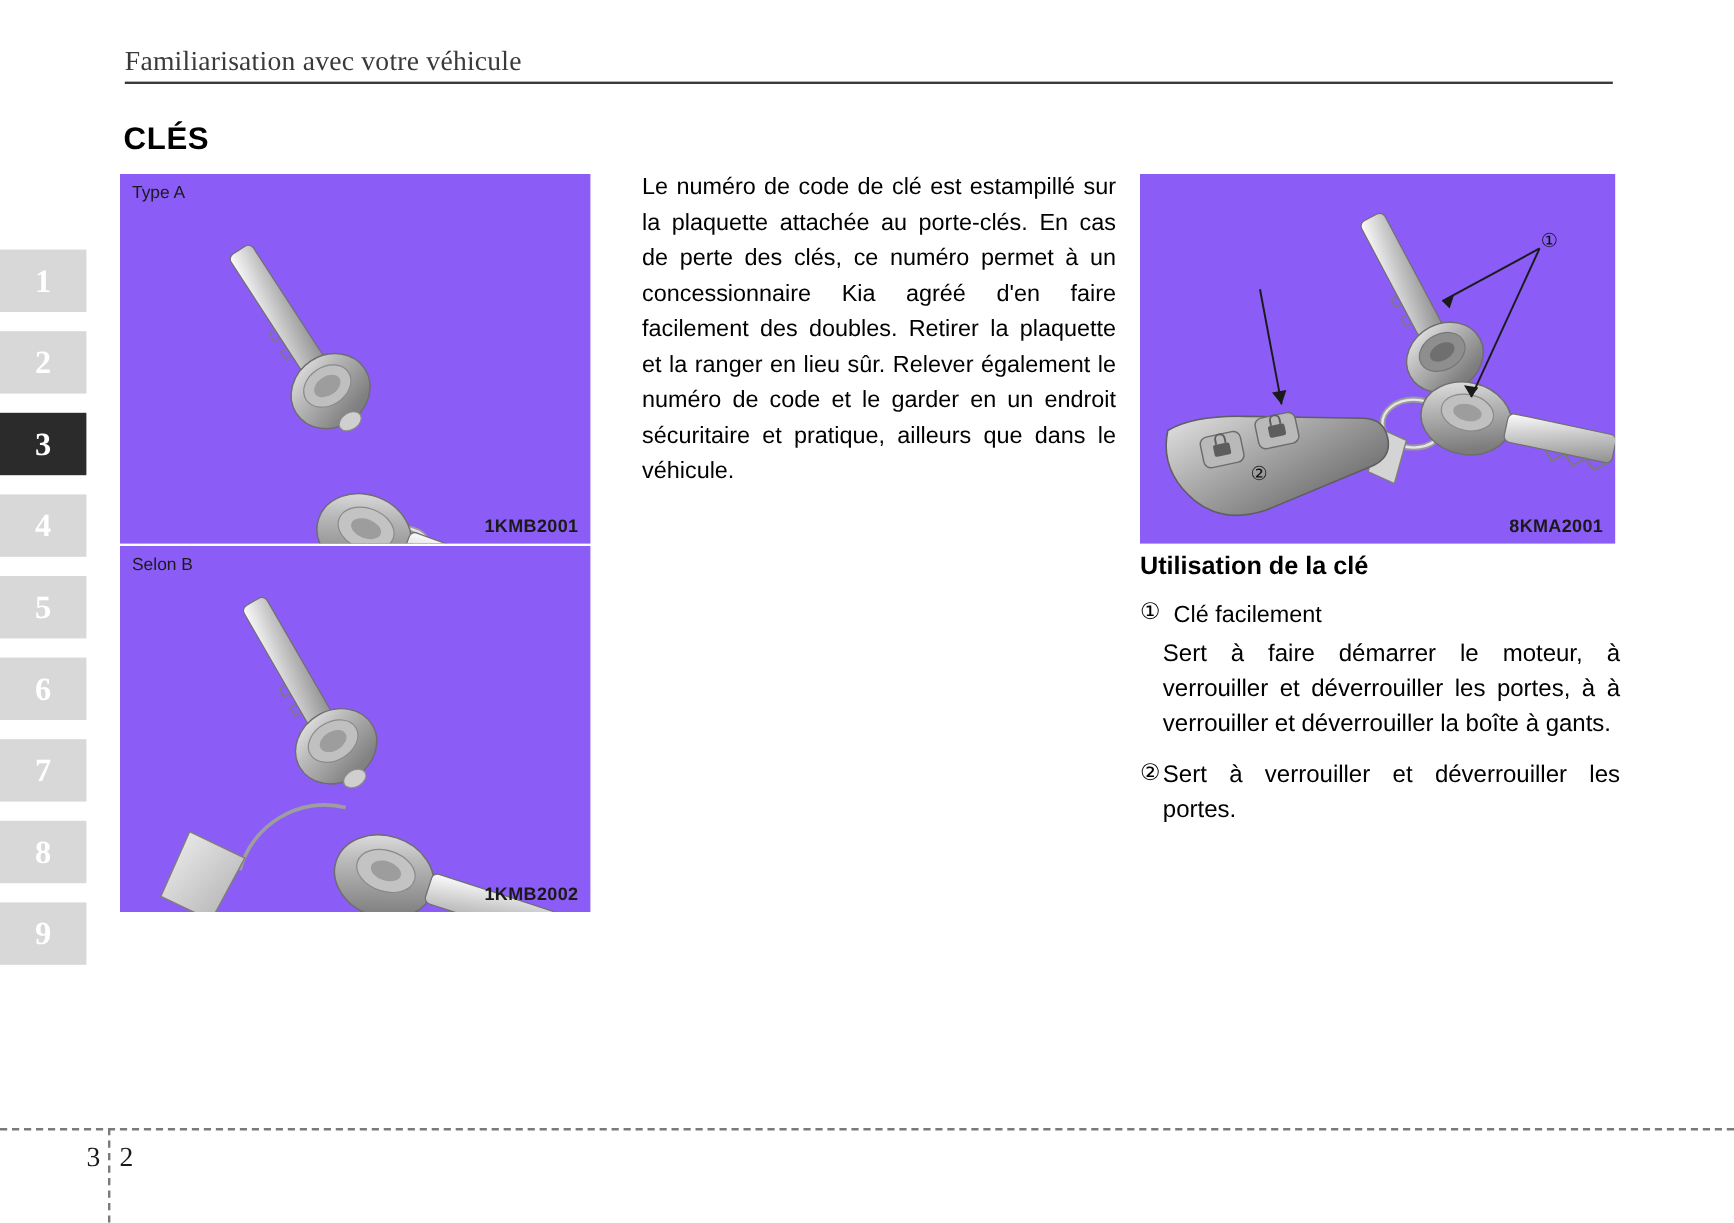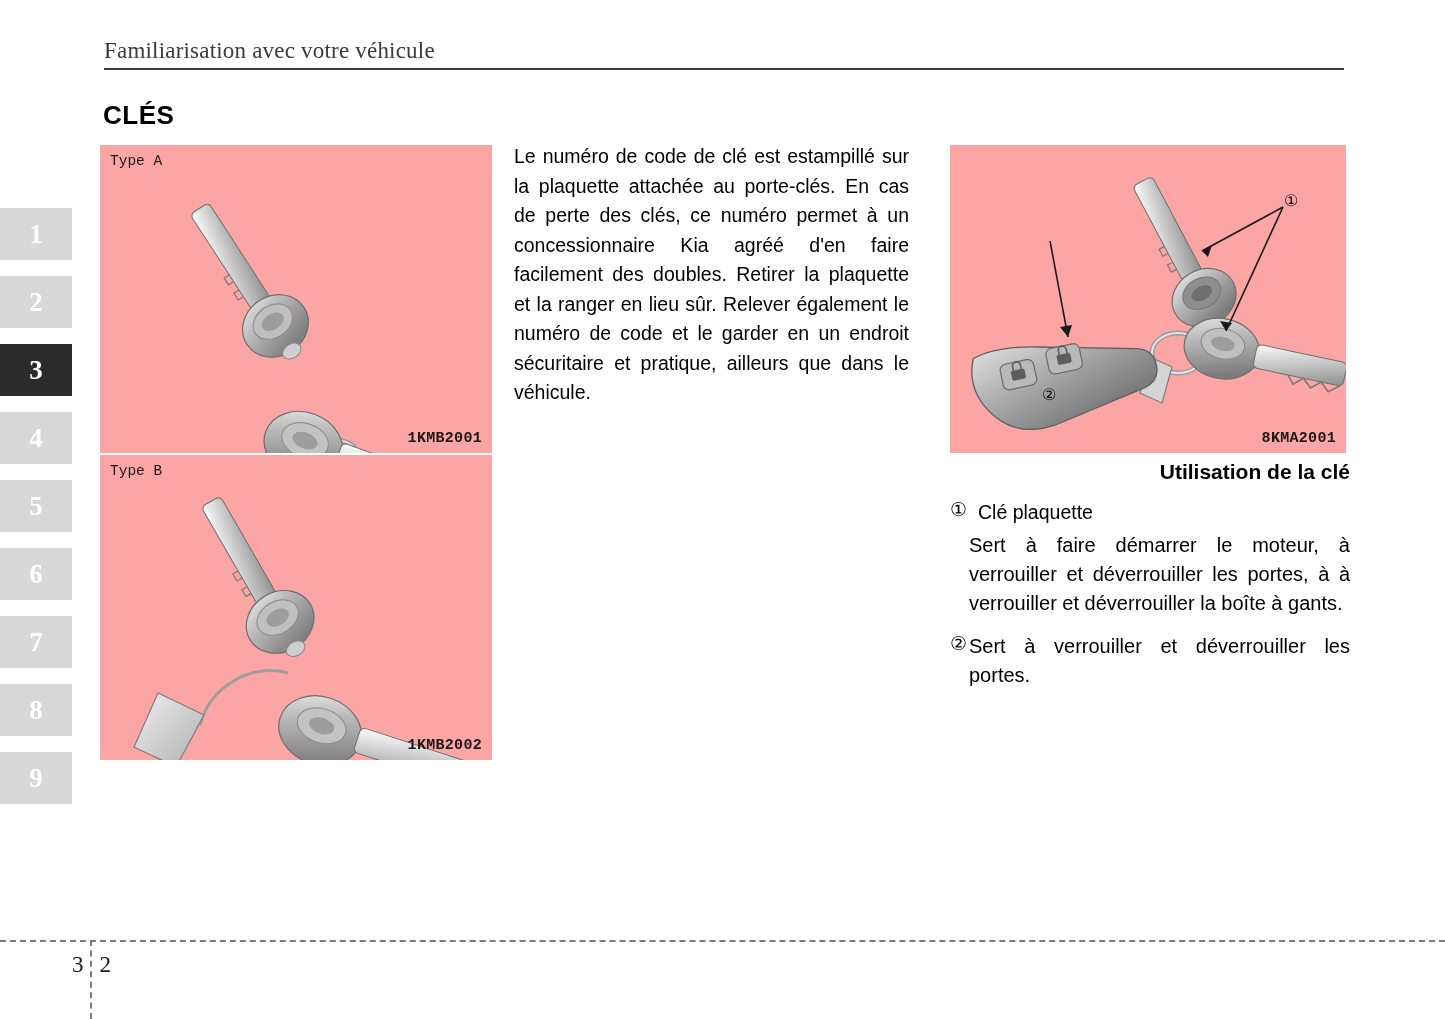--- a/index.html
+++ b/index.html
@@ -66,23 +66,22 @@
     left: 103px;
     top: 100px;
     font-size: 26px;
     font-weight: bold;
     letter-spacing: 0.5px;
   }
 
   
   .figure {
     position: absolute;
-    background: #fca5a5;
+    background: #8b5cf6;
     overflow: hidden;
-    font-family: Liberation Mono, monospace;
   }
   .figure .fig-label {
     position: absolute;
     left: 10px;
     top: 8px;
     font-size: 14.5px;
     color: #1a1a1a;
   }
   .figure .fig-code {
     position: absolute;
@@ -94,41 +93,40 @@
     letter-spacing: 0.3px;
   }
 
   #figure-type-a { left: 100px; top: 145px; width: 392px; height: 308px; }
   #figure-type-b { left: 100px; top: 455px; width: 392px; height: 305px; }
   #figure-remote { left: 950px; top: 145px; width: 396px; height: 308px; }
 
   
   .body-col {
     position: absolute;
-    left: 514px;
+    left: 535px;
     top: 142px;
     width: 395px;
     font-size: 19.5px;
     line-height: 29.5px;
     text-align: justify;
     text-justify: inter-word;
   }
 
   
   .right-col {
     position: absolute;
     left: 950px;
     top: 460px;
     width: 400px;
   }
   .right-col h2 {
     margin: 0 0 14px 0;
     font-size: 21px;
     font-weight: bold;
-    text-align: right;
   }
   .list-item {
     position: relative;
     margin-bottom: 2px;
   }
   .list-item .bullet {
     position: absolute;
     left: 0;
     top: 0;
     font-size: 19px;
@@ -285,21 +283,21 @@
     <g transform="rotate(18 250 300)">
       <ellipse cx="214" cy="286" rx="42" ry="34" fill="url(#headB)" stroke="#6d6d6d" stroke-width="1.2"></ellipse>
       <ellipse cx="214" cy="281" rx="25" ry="17" fill="#c3c3c3" stroke="#8a8a8a" stroke-width="1"></ellipse>
       <ellipse cx="214" cy="281" rx="13" ry="8" fill="#9d9d9d"></ellipse>
       <rect x="252" y="270" width="148" height="26" rx="5" fill="url(#metalB)" stroke="#6f6f6f" stroke-width="1"></rect>
       <path d="M320 296 l8 8 l10 -8 l10 8 l10 -8 l10 8 l12 -8" fill="none" stroke="#7a7a7a" stroke-width="1.6"></path>
     </g>
 
     <path d="M58 238 l46 22 l-28 52 l-42 -20 z" fill="url(#tagB)" stroke="#7e7e7e" stroke-width="1.2"></path>
   </svg>
-  <div class="fig-label">Type B</div>
+  <div class="fig-label">Selon B</div>
   <div class="fig-code">1KMB2002</div>
 </div>
 
 <div class="body-col">Le numéro de code de clé est estampillé sur la plaquette attachée au porte-clés. En cas de perte des clés, ce numéro permet à un concessionnaire Kia agréé d'en faire facilement des doubles. Retirer la plaquette et la ranger en lieu sûr. Relever également le numéro de code et le garder en un endroit sécuritaire et pratique, ailleurs que dans le véhicule.</div>
 
 <div class="figure" id="figure-remote">
   <svg class="illus" width="396" height="308" viewBox="0 0 396 308">
     <defs>
       <linearGradient id="metalC" x1="0" y1="0" x2="1" y2="1">
         <stop offset="0%" stop-color="#fdfdfd"></stop>
@@ -362,21 +360,21 @@
   <div class="callout-num" style="left:334px; top:46px;">①</div>
   <div class="callout-num" style="left:92px; top:240px;">②</div>
   <div class="fig-code">8KMA2001</div>
 </div>
 
 <div class="right-col">
   <h2>Utilisation de la clé</h2>
 
   <div class="list-item">
     <span class="bullet">①</span>
-    <div class="item-title">Clé plaquette</div>
+    <div class="item-title">Clé facilement</div>
     <div class="item-body">Sert à faire démarrer le moteur, à verrouiller et déverrouiller les portes, à à verrouiller et déverrouiller la boîte à gants.</div>
   </div>
 
   <div class="list-item">
     <span class="bullet">②</span>
     <div class="item-body">Sert à verrouiller et déverrouiller les portes.</div>
   </div>
 </div>
 
 <div class="footer-rule"></div>

